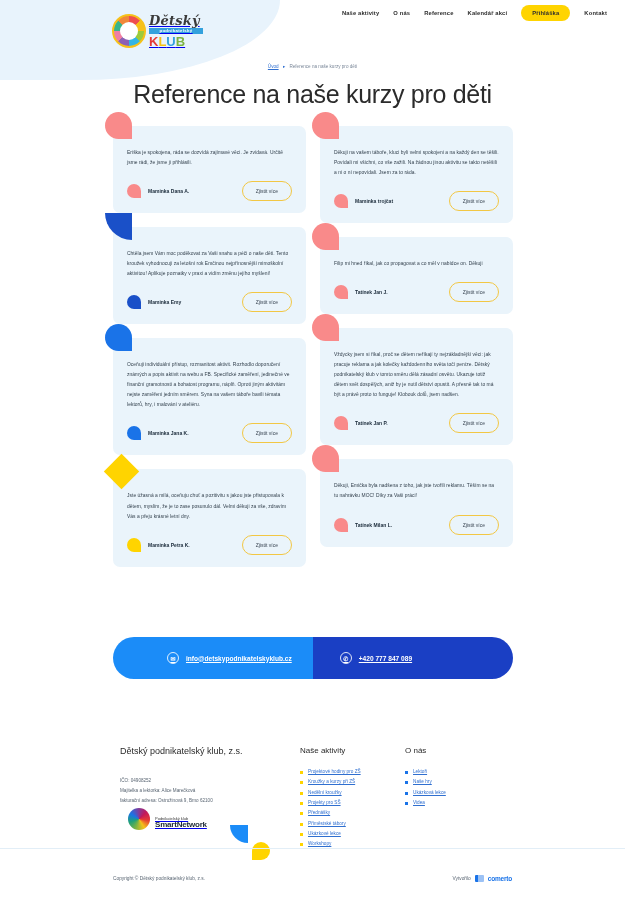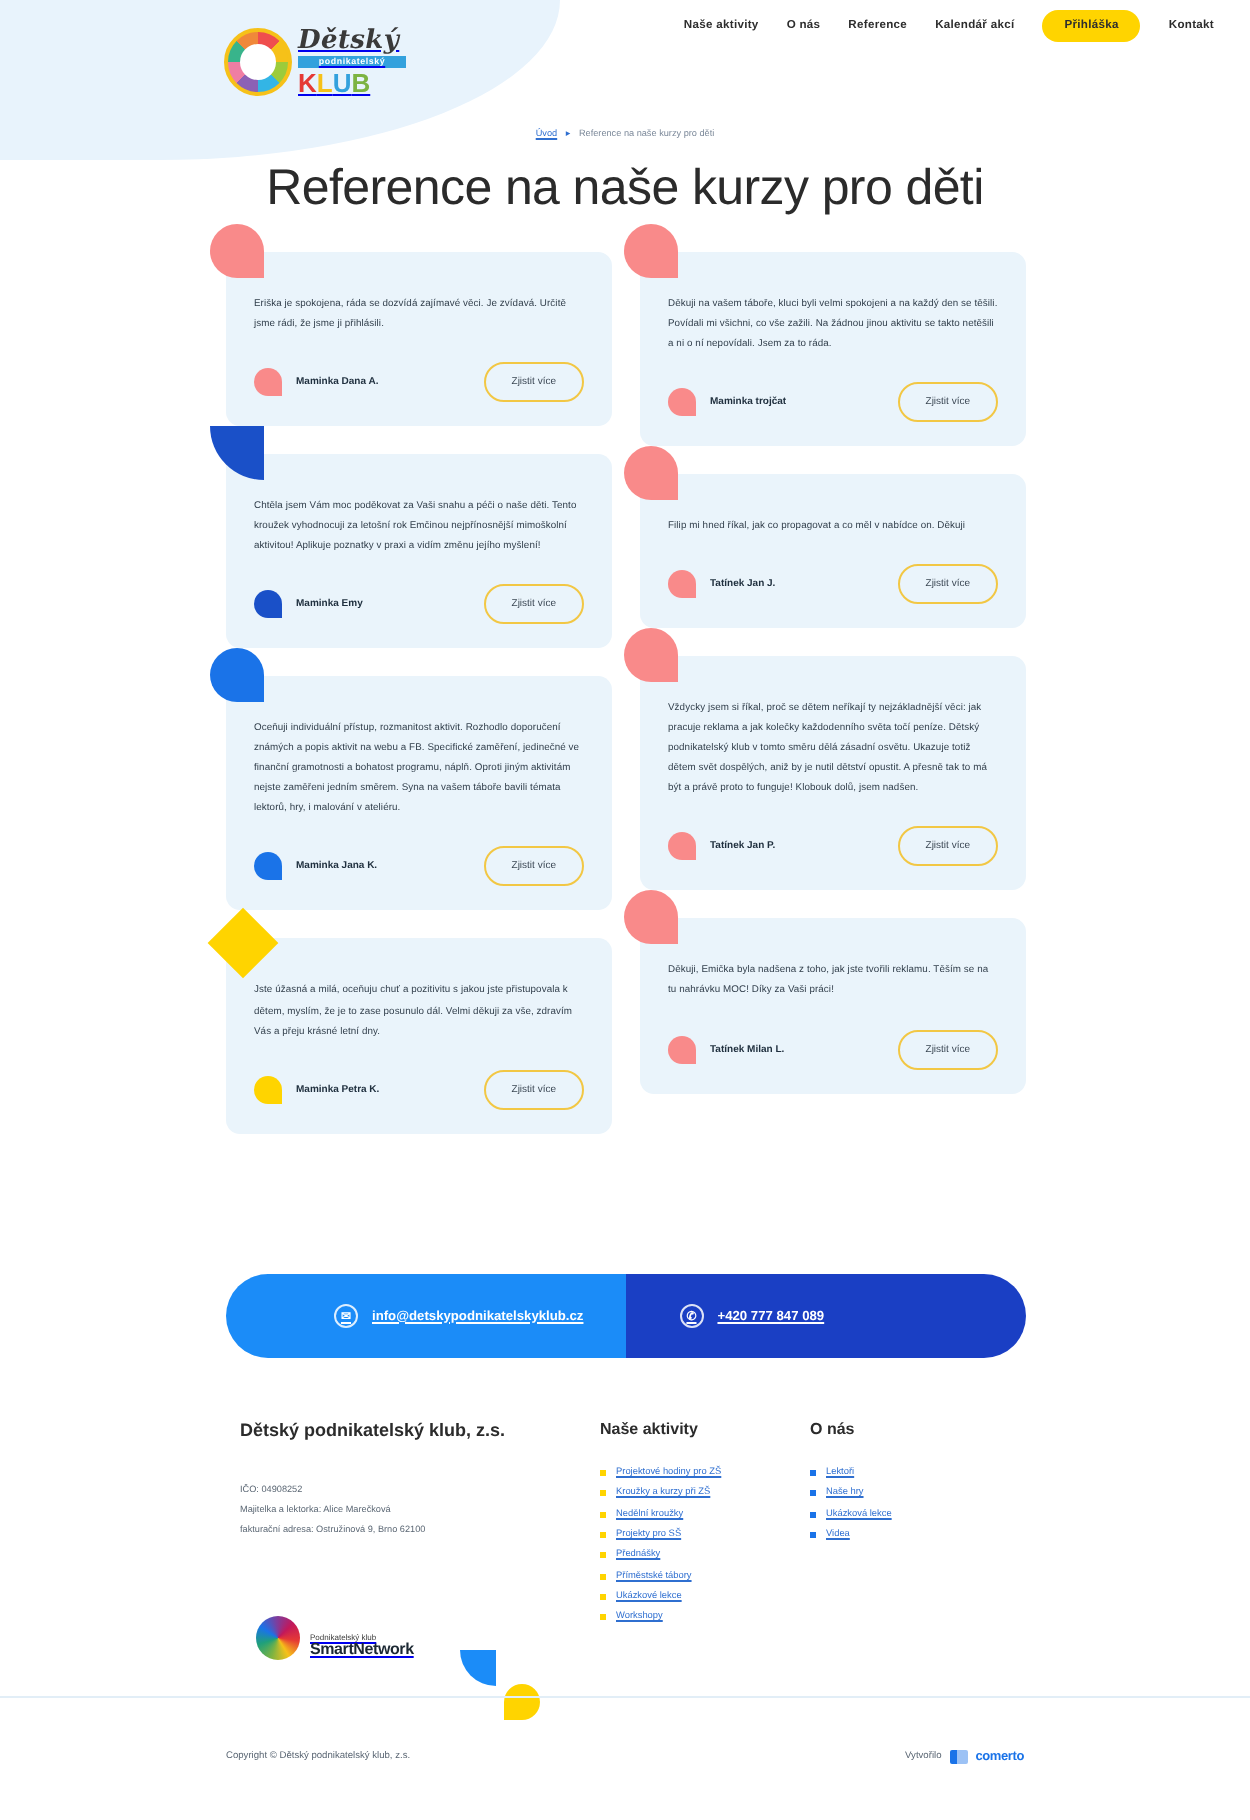--- a/index.html
+++ b/index.html
@@ -162,21 +162,21 @@
     font-size: 6px; color: #fff;
   }
 
   
   .footer { position: absolute; left: 0; top: 700px; width: 100%; }
   .f-cols { position: absolute; left: 120px; top: 10px; width: 395px; display: flex; }
   .f-col-about { width: 180px; }
   .f-col-act { width: 105px; }
   .f-col-onas { width: 110px; }
   .f-head {
-    font-size: 8px; color: #2b2b2b; font-weight: 700; margin-bottom: 12px;
+    font-size: 8px; color: #2b2b2b; font-weight: 400; margin-bottom: 12px; margin-top: 36px;
   }
   .f-head.big { font-size: 9px; margin-bottom: 20px; }
   .f-line { font-size: 4.6px; color: #5a6673; line-height: 2.15; }
   .f-list { list-style: none; }
   .f-list li {
     font-size: 4.7px; line-height: 2.2; position: relative; padding-left: 8px;
   }
   .f-list li::before {
     content: ""; position: absolute; left: 0; top: 4px;
     width: 3px; height: 3px;

